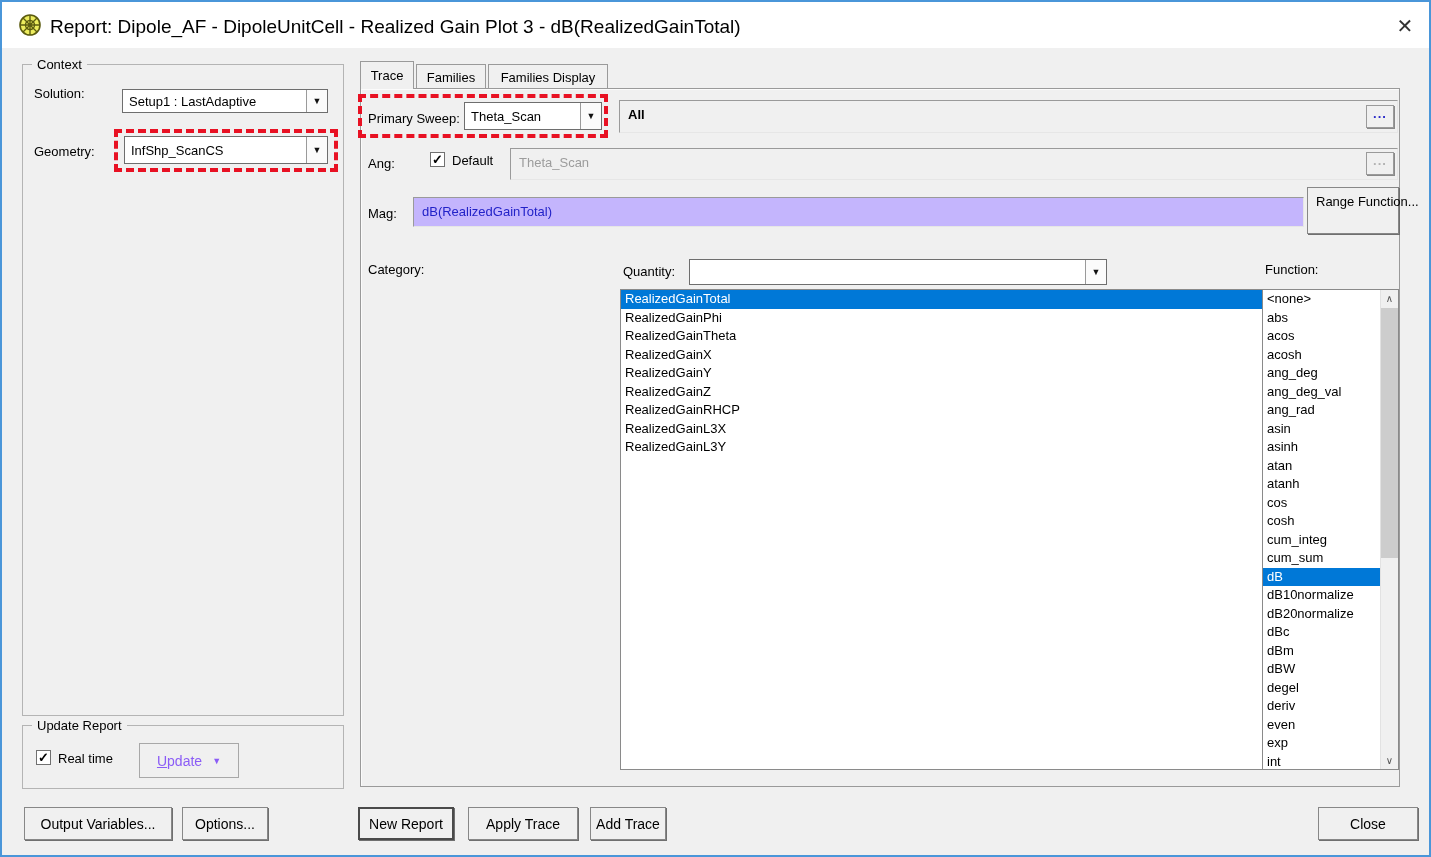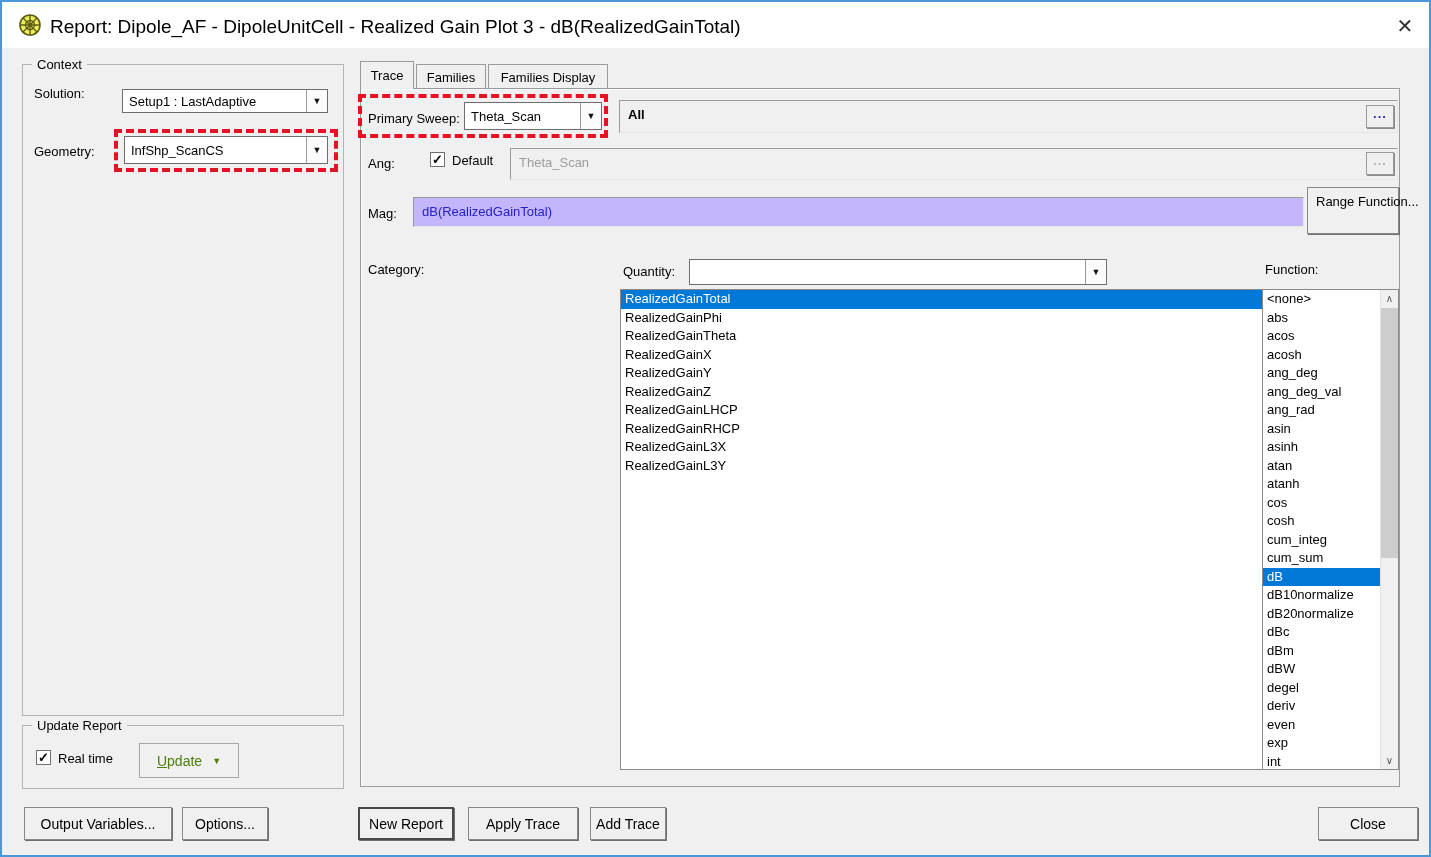--- a/index.html
+++ b/index.html
@@ -57,21 +57,21 @@
 
   .vscroll{position:absolute;top:0;right:0;width:17px;height:100%;background:#f0f0f0;border-left:1px solid #e2e2e2;}
   .vscroll .s-arrow{position:absolute;left:0;width:17px;height:17px;display:flex;align-items:center;justify-content:center;
     font-size:10px;color:#555;}
   .vscroll .thumb{position:absolute;left:0;width:17px;background:#cdcdcd;}
 
   .mag-text{color:#2222c8;}
   .gray-text{color:#9c9c9c;}
   .bold{font-weight:bold;}
 
-  .update-btn{flex-direction:row;color:#4d7c0f;box-shadow:none;border:1px solid #a8a8a8;background:#f0f0f0;}
+  .update-btn{flex-direction:row;color:#8b5cf6;box-shadow:none;border:1px solid #a8a8a8;background:#f0f0f0;}
   .update-btn .u-label{display:block;}
   .update-btn .u-label::first-letter{text-decoration:underline;}
   .update-btn .u-arrow{font-size:9px;margin-left:10px;}
 
   .range-btn{align-items:flex-start;justify-content:flex-start;padding:4px 0 0 8px;font-size:13px;line-height:19px;text-align:left;}
 </style>
 </head>
 <body>
 
 <div class="window">
@@ -147,21 +147,20 @@
     <span class="value"></span>
     <span class="arrow">▼</span>
   </div>
   <div class="list" style="left:618px;top:287px;width:677px;height:481px">
       <div class="list-item selected">RealizedGainTotal</div>
       <div class="list-item">RealizedGainPhi</div>
       <div class="list-item">RealizedGainTheta</div>
       <div class="list-item">RealizedGainX</div>
       <div class="list-item">RealizedGainY</div>
       <div class="list-item">RealizedGainZ</div>
-      <div class="list-item">RealizedGainLHCP</div>
       <div class="list-item">RealizedGainRHCP</div>
       <div class="list-item">RealizedGainL3X</div>
       <div class="list-item">RealizedGainL3Y</div>
     </div>
 
   <span class="label" style="left:1263px;top:260px">Function:</span>
   <div class="list function-list" style="left:1260px;top:287px;width:137px;height:481px">
     <div class="vscroll">
       <div class="s-arrow" style="top:0">∧</div>
       <div class="thumb" style="top:18px;height:250px"></div>

